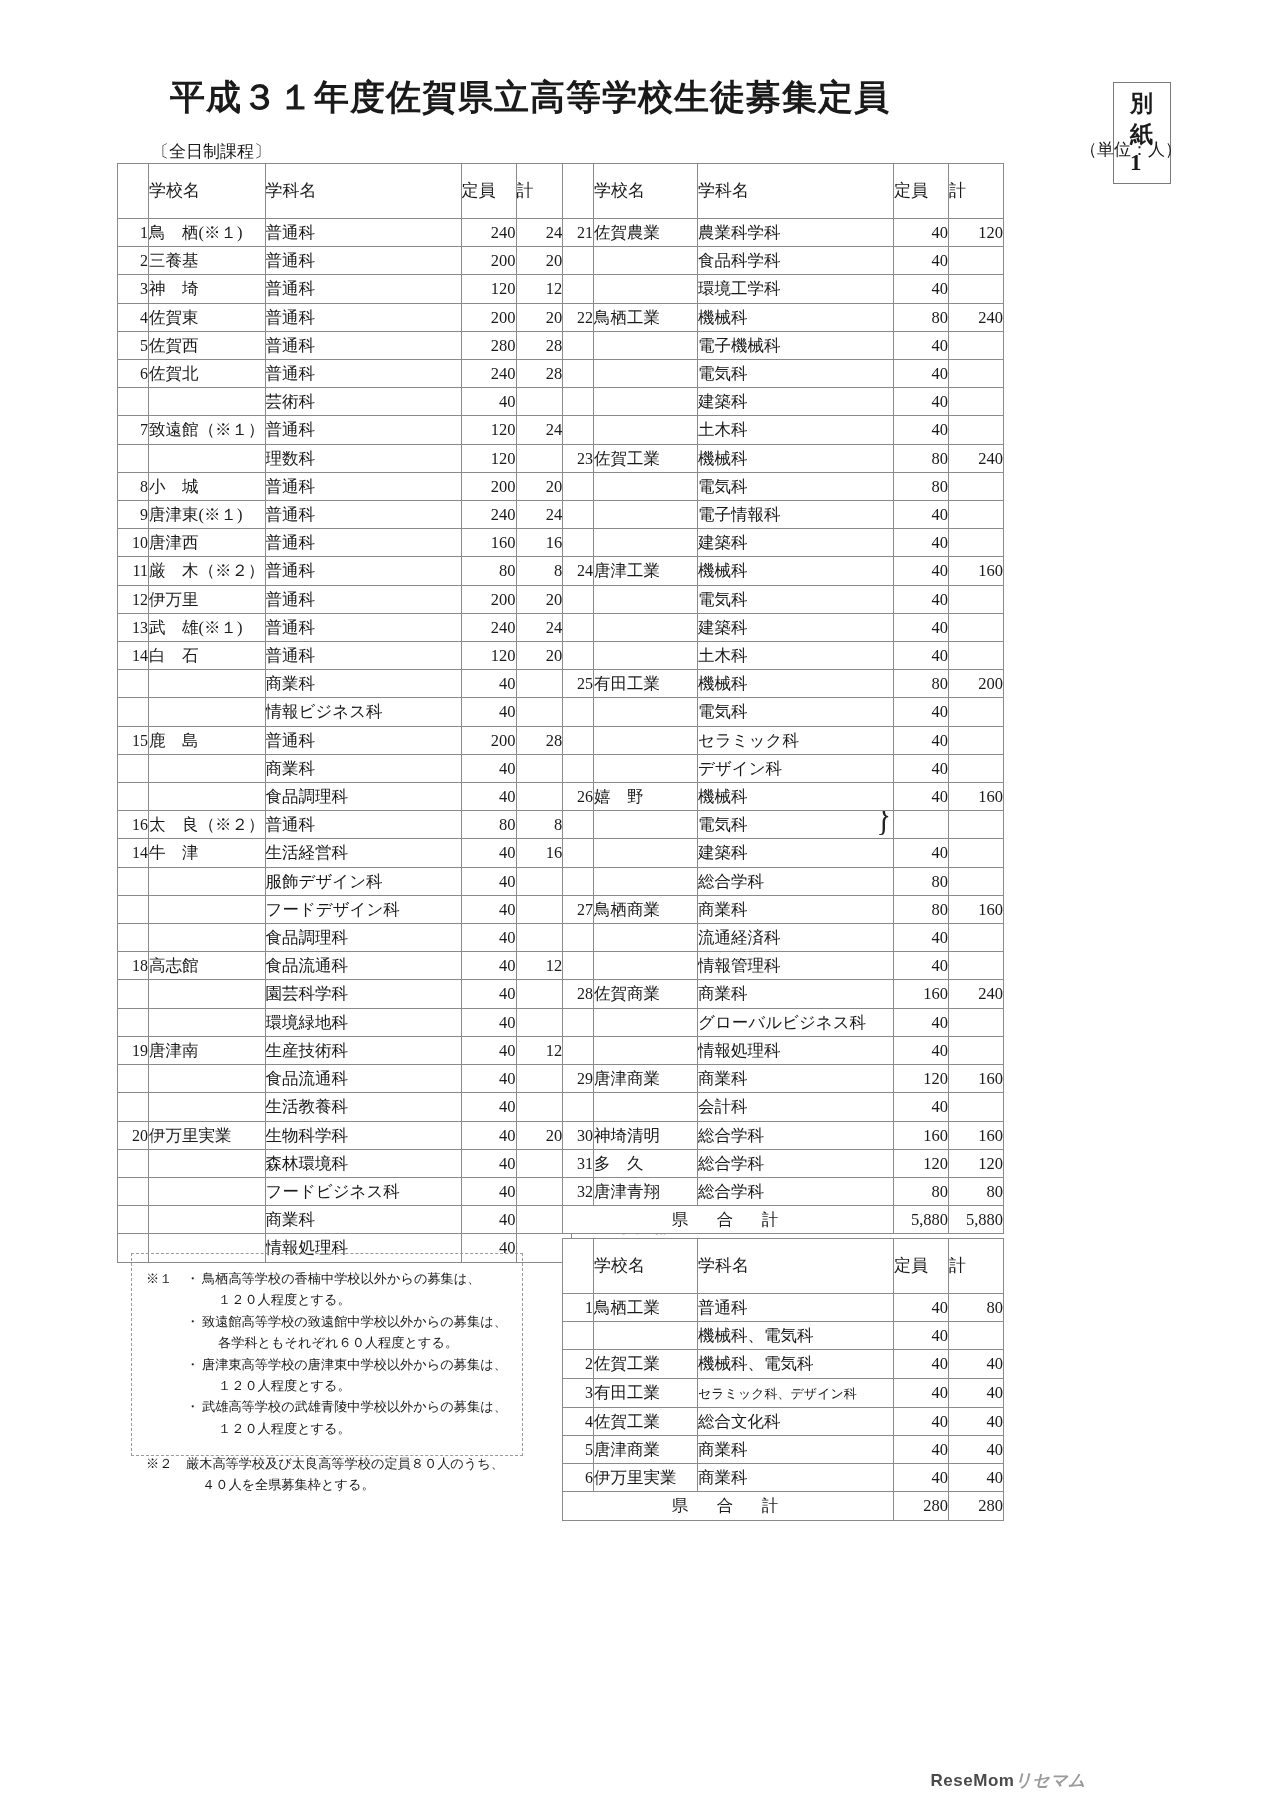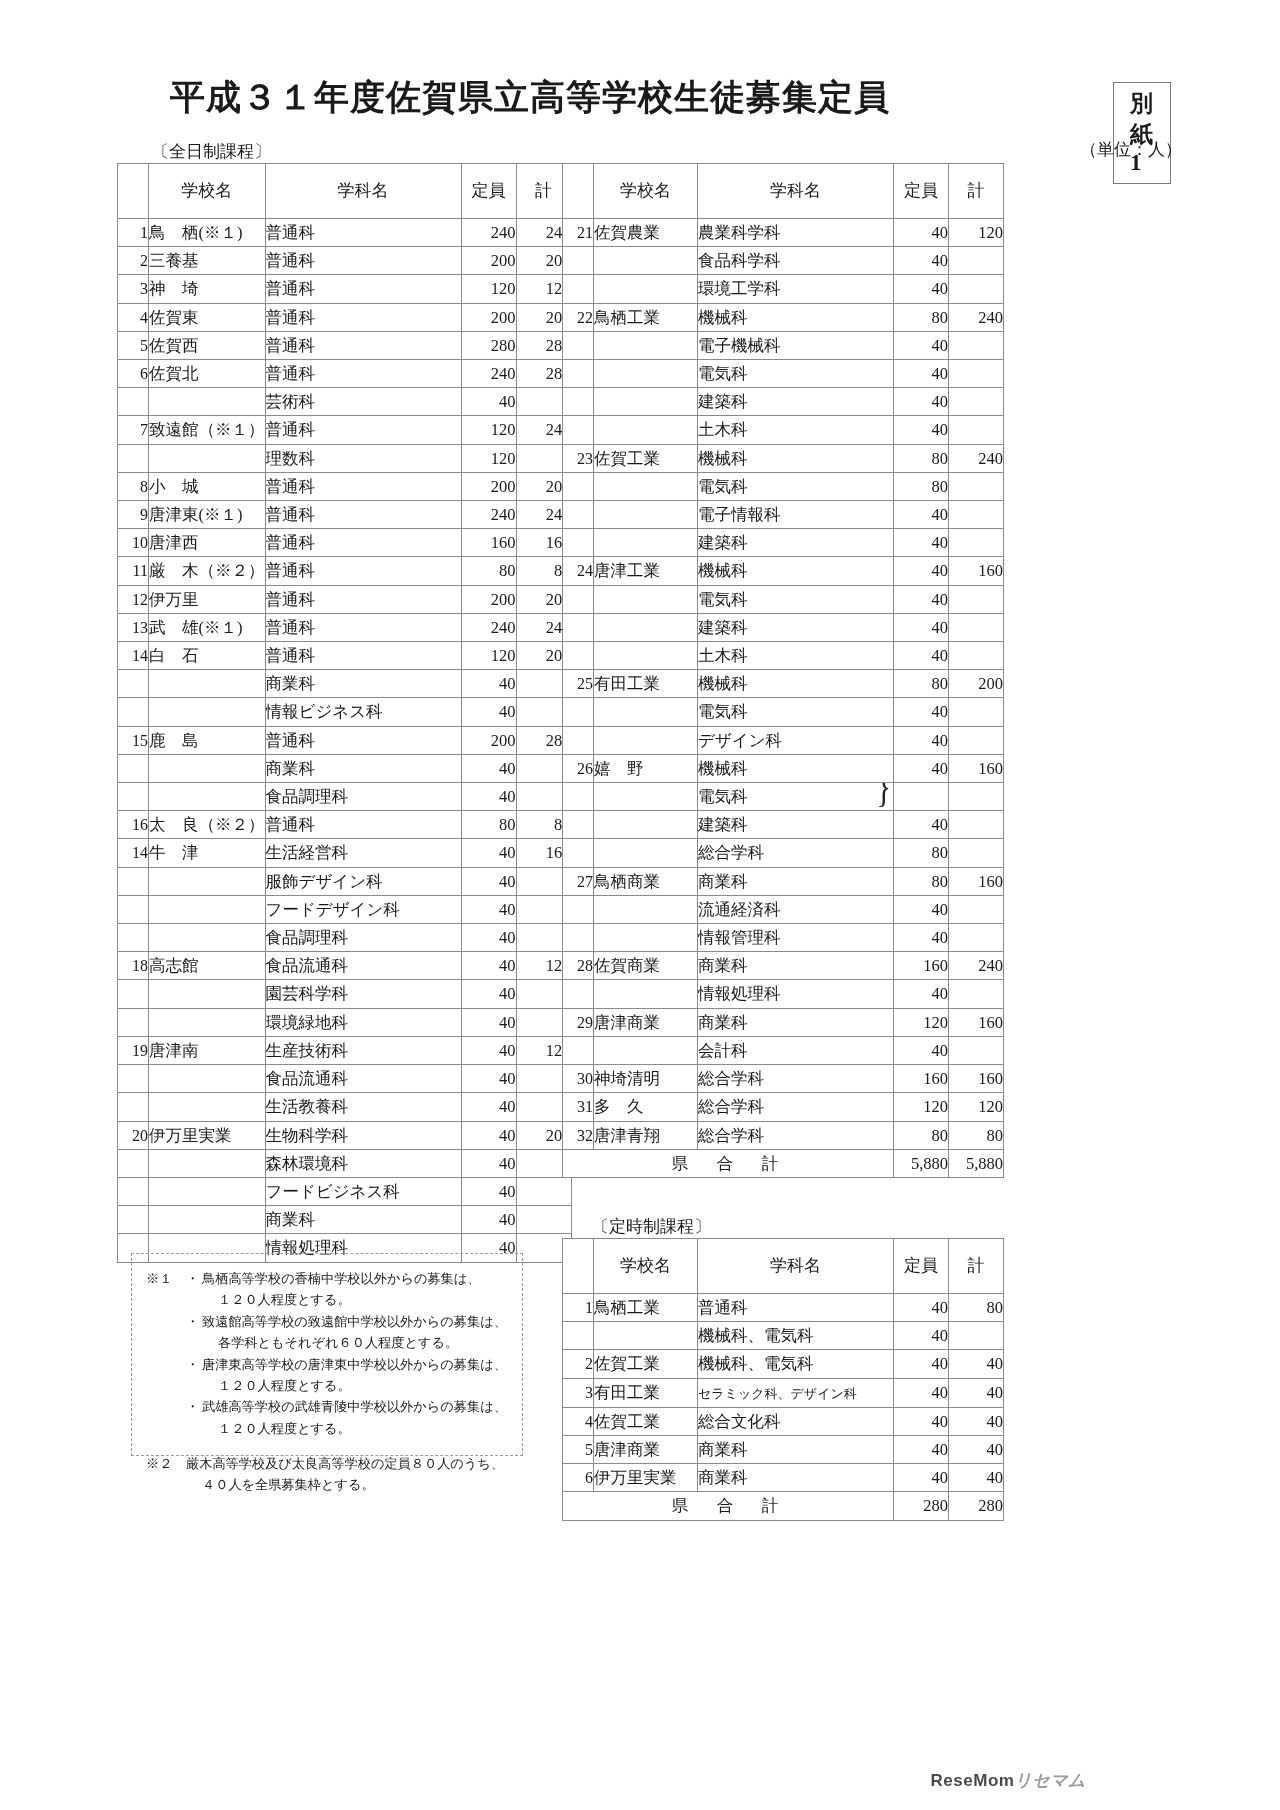--- a/index.html
+++ b/index.html
@@ -53,21 +53,21 @@
     padding:0;
     height:27.2px;
     line-height:27.2px;
     font-weight:400;
     vertical-align:middle;
     overflow:hidden;
     white-space:nowrap;
   }
   table.grid thead td {
     height:54px; line-height:54px;
-    text-align:center;
+    text-align:left;
     font-size:17px;
   }
   .c-no    { width:31px;  text-align:right; padding-right:3px; font-size:16px; }
   .c-school{ width:104px; padding-left:4px; }
   .c-dept  { width:196px; padding-left:6px; }
   .c-quota { width:55px;  text-align:right; padding-right:6px; }
   .c-total { width:55px;  text-align:right; padding-right:6px; }
   .sum-label { text-align:center; letter-spacing:6px; }
 
   .tbl-left  { position:absolute; left:117px; top:163px; }
@@ -527,20 +527,27 @@
           <td class="c-total nobot">200</td>
         </tr>
         <tr>
           <td class="c-no notop nobot"></td>
           <td class="c-school notop nobot"></td>
           <td class="c-dept brace-cell notop nobot"><span>電気科</span></td>
           <td class="c-quota">40</td>
           <td class="c-total notop nobot"></td>
         </tr>
         <tr>
+          <td class="c-no notop nobot"></td>
+          <td class="c-school notop nobot"></td>
+          <td class="c-dept brace-cell notop nobot"><span>セラミック科</span></td>
+          <td class="c-quota">40</td>
+          <td class="c-total notop nobot"></td>
+        </tr>
+        <tr>
           <td class="c-no notop"></td>
           <td class="c-school notop"></td>
           <td class="c-dept brace-cell notop"><span>デザイン科</span></td>
           <td class="c-quota">40</td>
           <td class="c-total notop"></td>
         </tr>
         <tr>
           <td class="c-no nobot">26</td>
           <td class="c-school nobot">嬉　野</td>
           <td class="c-dept brace-cell nobot"><span>機械科</span></td>
@@ -588,20 +595,27 @@
           <td class="c-dept brace-cell notop"><span>情報管理科</span></td>
           <td class="c-quota">40</td>
           <td class="c-total notop"></td>
         </tr>
         <tr>
           <td class="c-no nobot">28</td>
           <td class="c-school nobot">佐賀商業</td>
           <td class="c-dept brace-cell nobot"><span>商業科</span></td>
           <td class="c-quota">160</td>
           <td class="c-total nobot">240</td>
+        </tr>
+        <tr>
+          <td class="c-no notop nobot"></td>
+          <td class="c-school notop nobot"></td>
+          <td class="c-dept brace-cell notop nobot"><span>グローバルビジネス科</span></td>
+          <td class="c-quota">40</td>
+          <td class="c-total notop nobot"></td>
         </tr>
         <tr>
           <td class="c-no notop"></td>
           <td class="c-school notop"></td>
           <td class="c-dept brace-cell notop"><span>情報処理科</span></td>
           <td class="c-quota">40</td>
           <td class="c-total notop"></td>
         </tr>
         <tr>
           <td class="c-no nobot">29</td>

